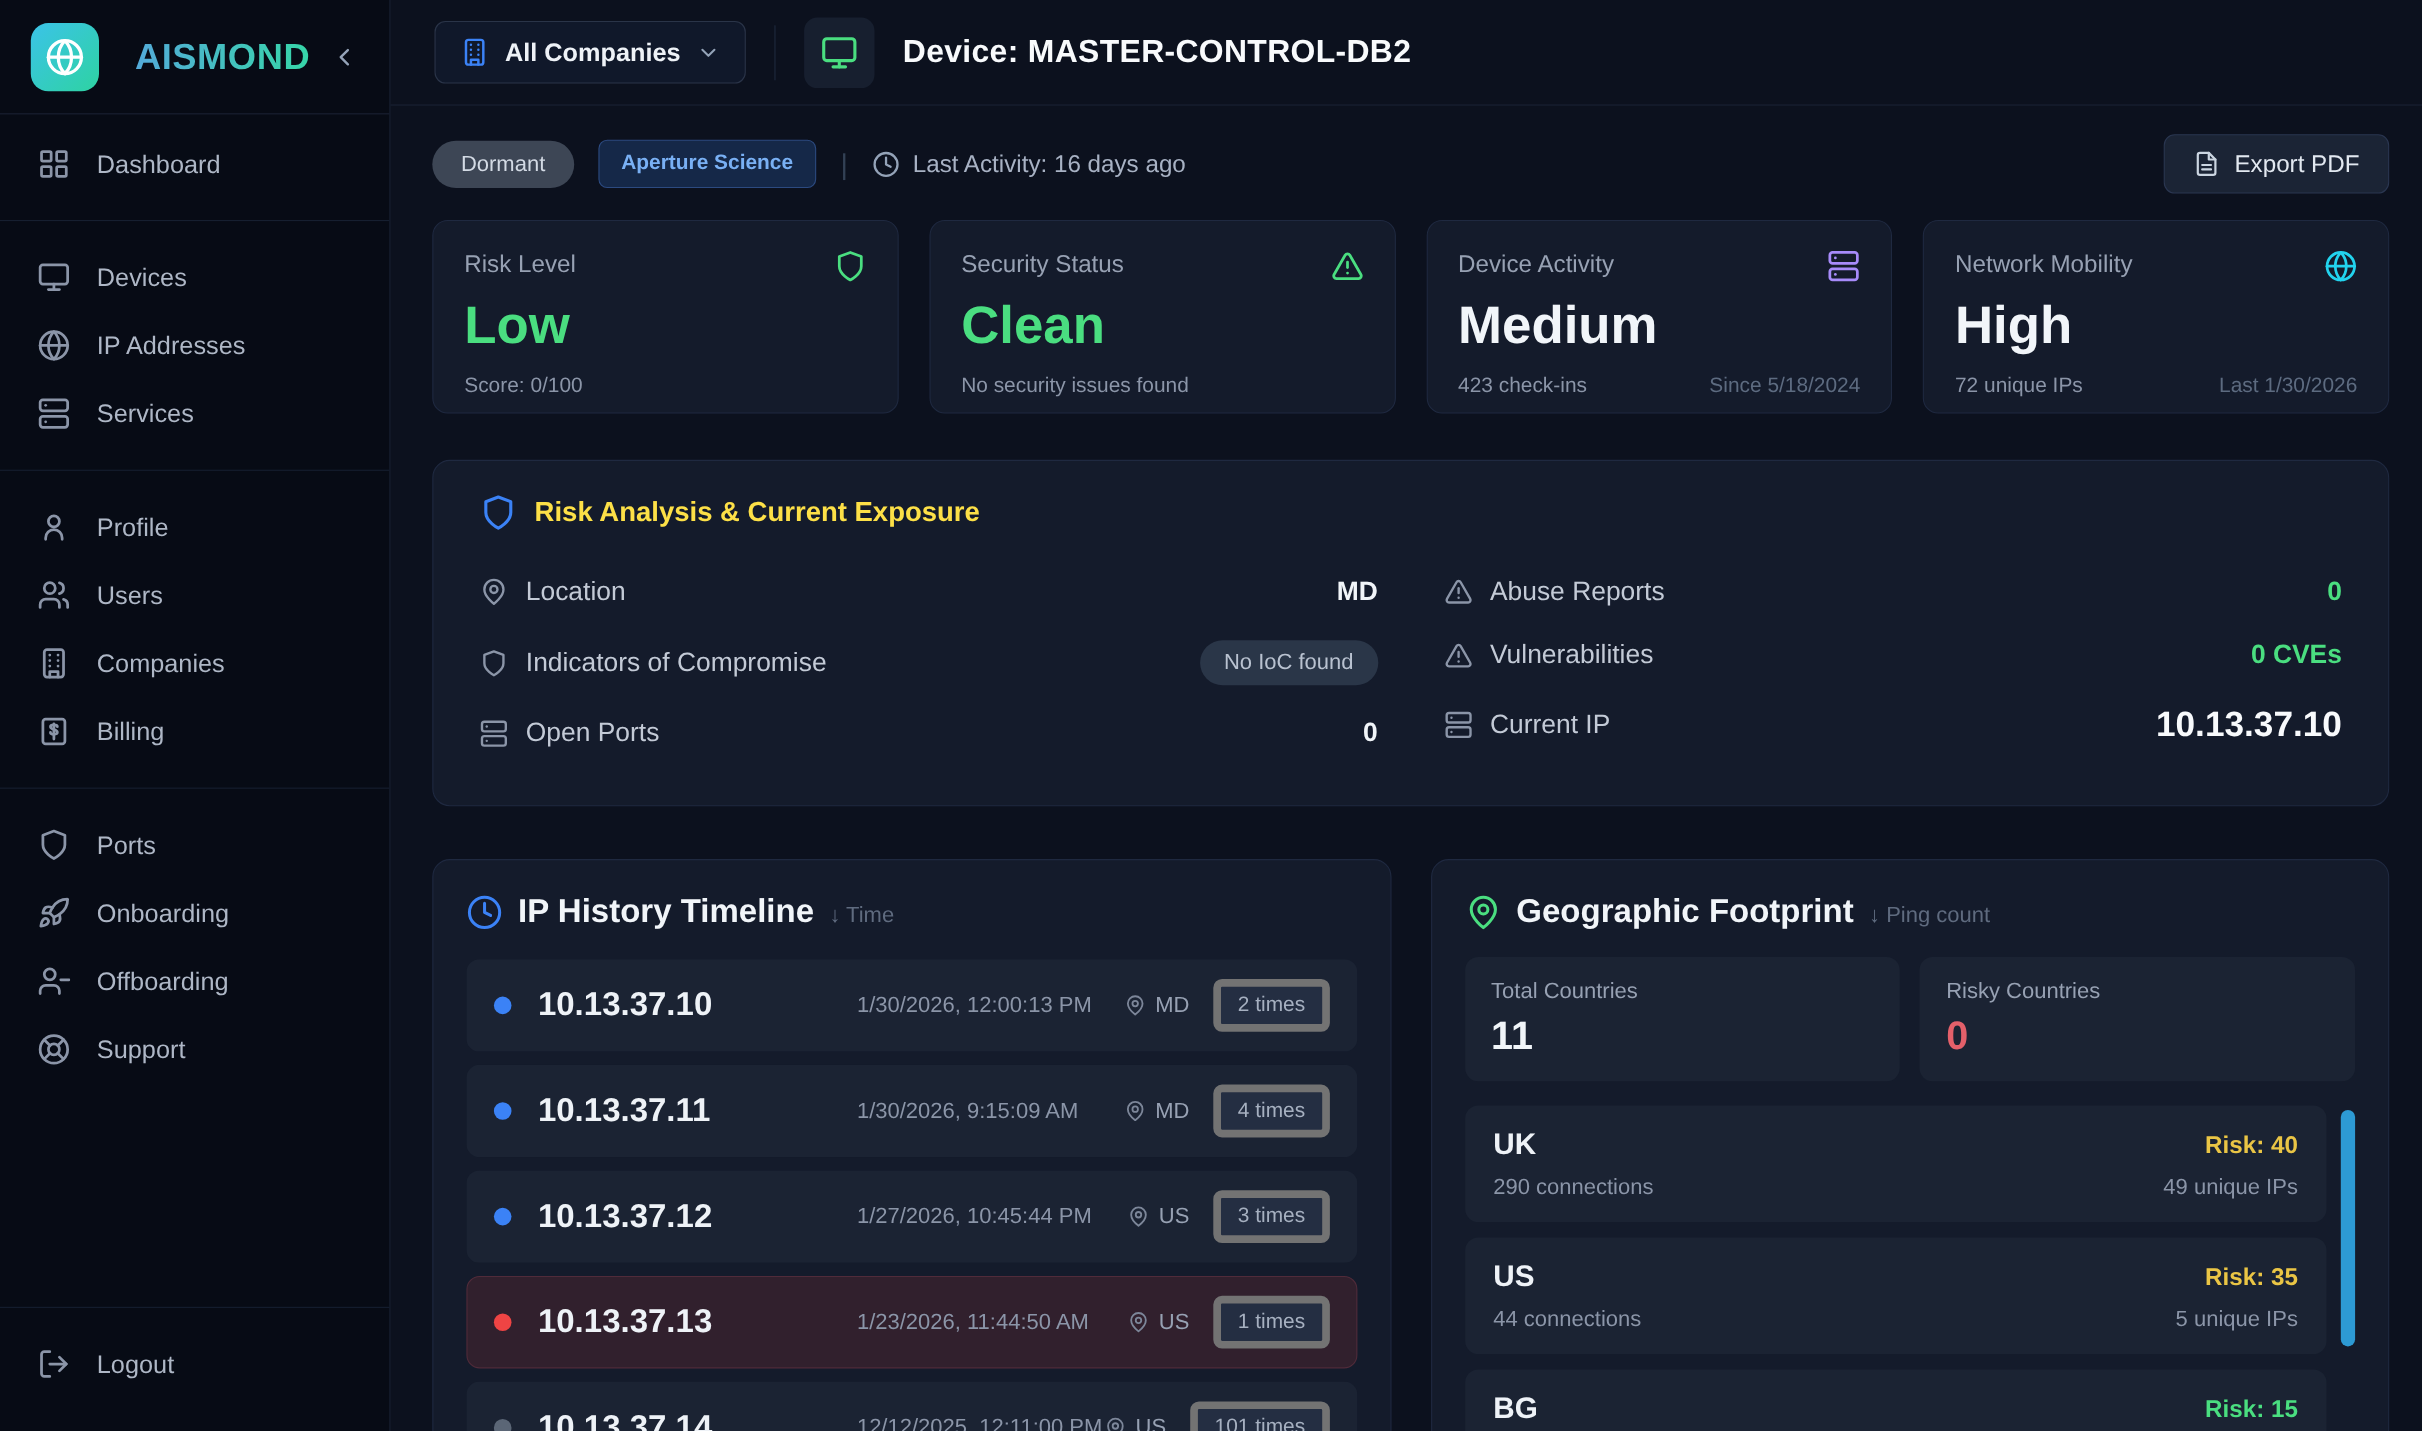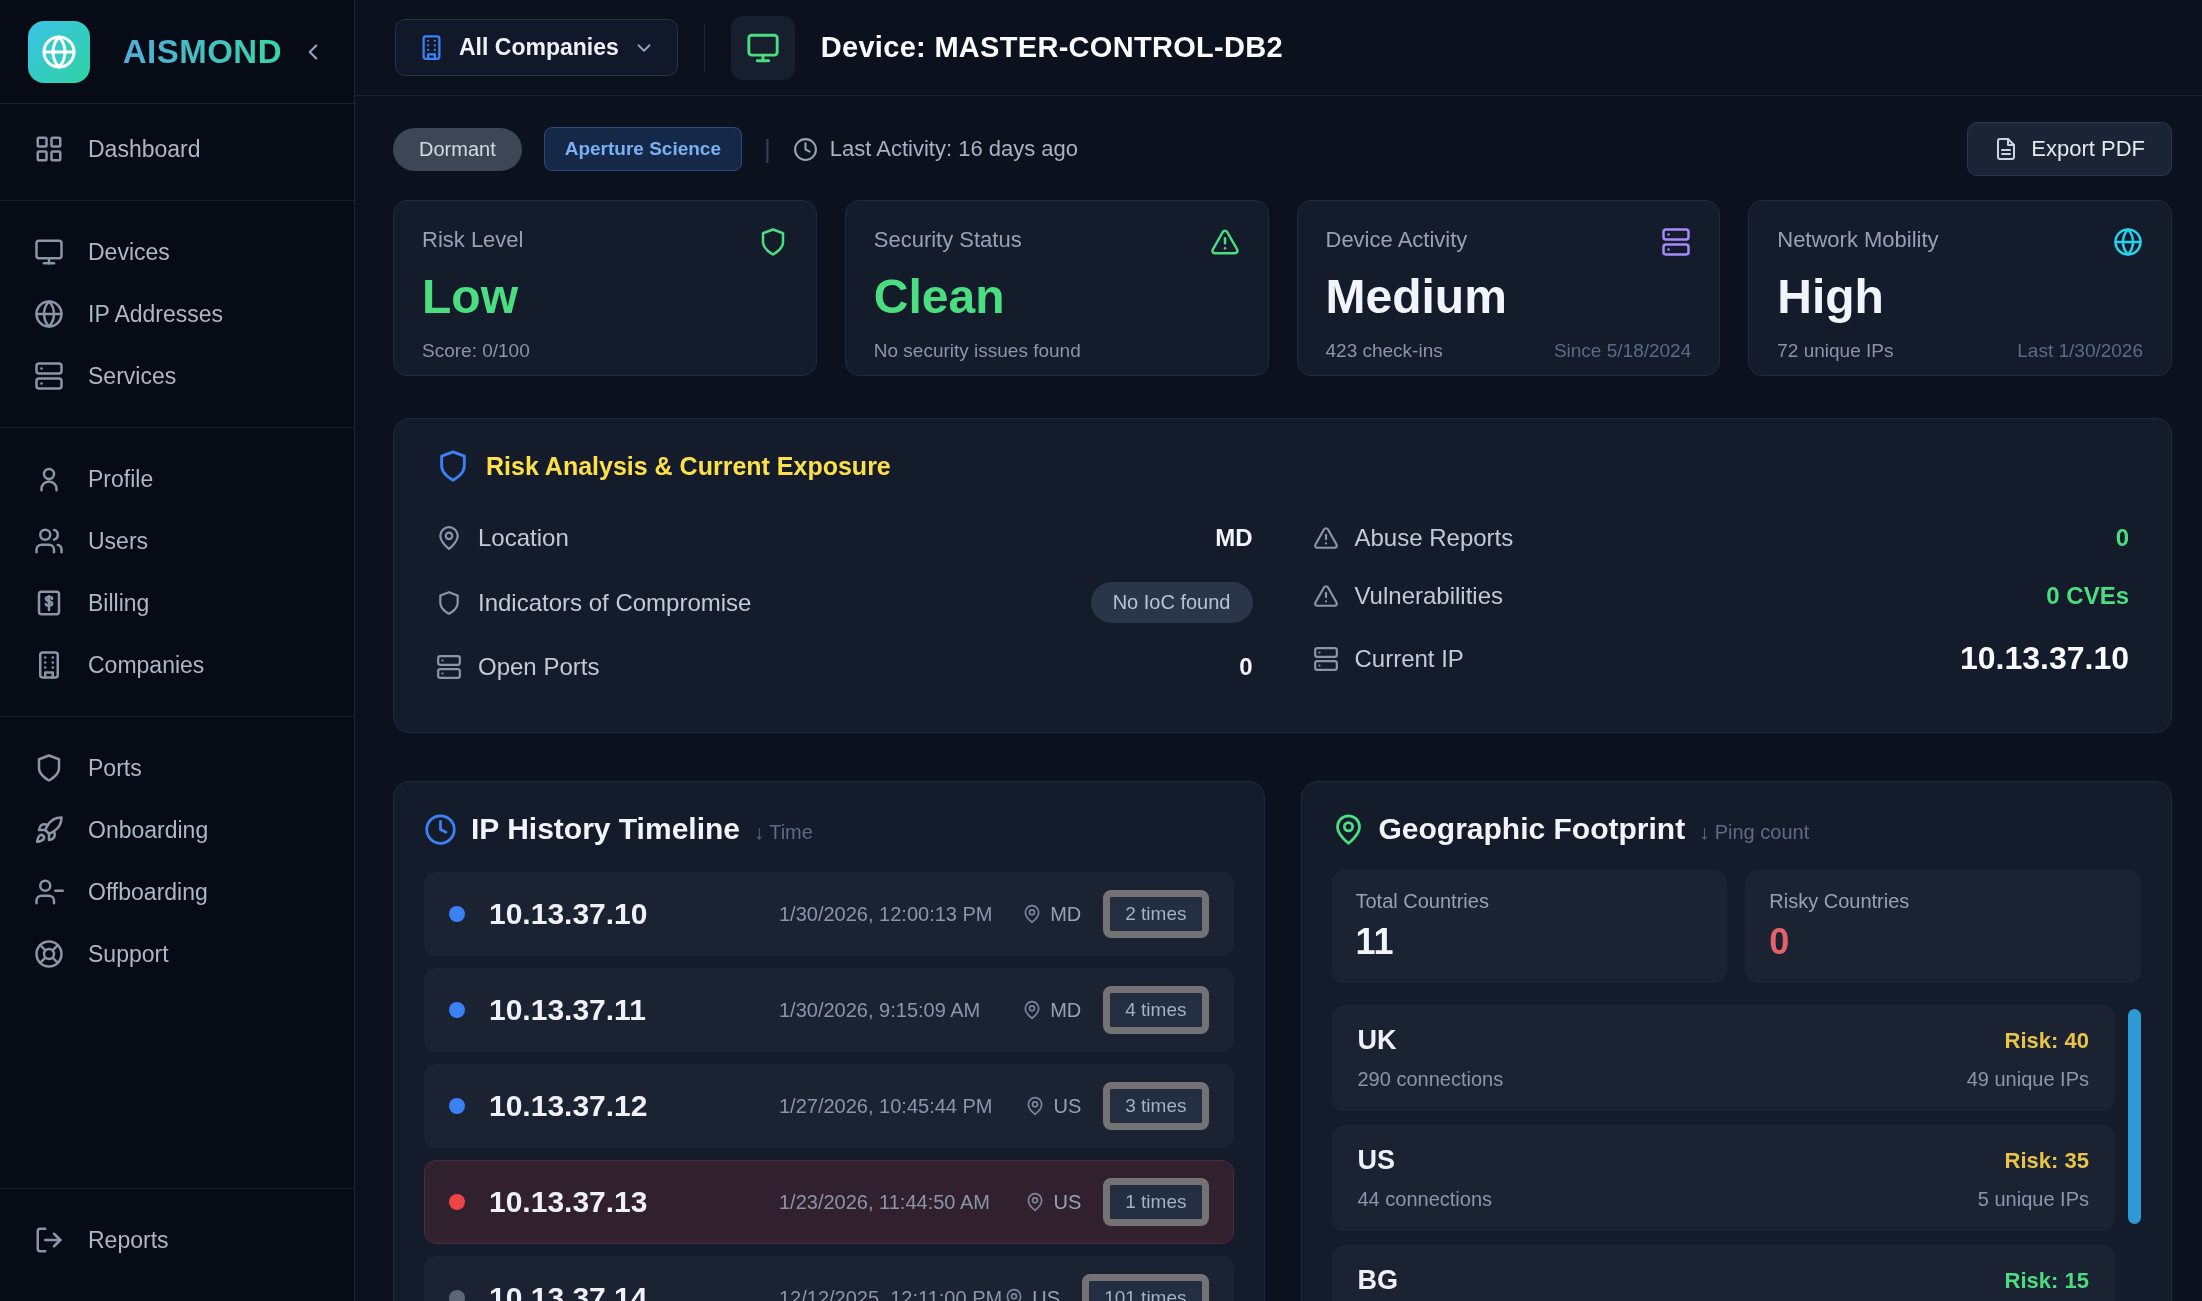--- a/index.html
+++ b/index.html
@@ -287,32 +287,32 @@
         <span class="icn">
             <svg width="30" height="30">
               <use href="#i-users"></use>
             </svg>
           </span>
         <span>Users</span>
       </div>
       <div class="nav-item">
         <span class="icn">
             <svg width="30" height="30">
+              <use href="#i-building"></use>
+            </svg>
+          </span>
+        <span>Companies</span>
+      </div>
+      <div class="nav-item">
+        <span class="icn">
+            <svg width="30" height="30">
               <use href="#i-receipt"></use>
             </svg>
           </span>
         <span>Billing</span>
-      </div>
-      <div class="nav-item">
-        <span class="icn">
-            <svg width="30" height="30">
-              <use href="#i-building"></use>
-            </svg>
-          </span>
-        <span>Companies</span>
       </div>
     </nav>
     <div class="nav-divider"></div>
     <nav class="nav-group">
       <div class="nav-item">
         <span class="icn">
             <svg width="30" height="30">
               <use href="#i-shield"></use>
             </svg>
           </span>
@@ -344,21 +344,21 @@
       </div>
     </nav>
     <div class="sidebar-spacer"></div>
     <div class="sidebar-footer">
       <div class="nav-item">
         <span class="icn">
             <svg width="30" height="30">
               <use href="#i-logout"></use>
             </svg>
           </span>
-        <span>Reports</span>
+        <span>Logout</span>
       </div>
     </div>
   </aside>
 
   <div class="main">
 
     <div class="topbar">
       <div class="company-select">
         <span class="icn" style="color:#3b82f6">
             <svg width="27" height="27">

